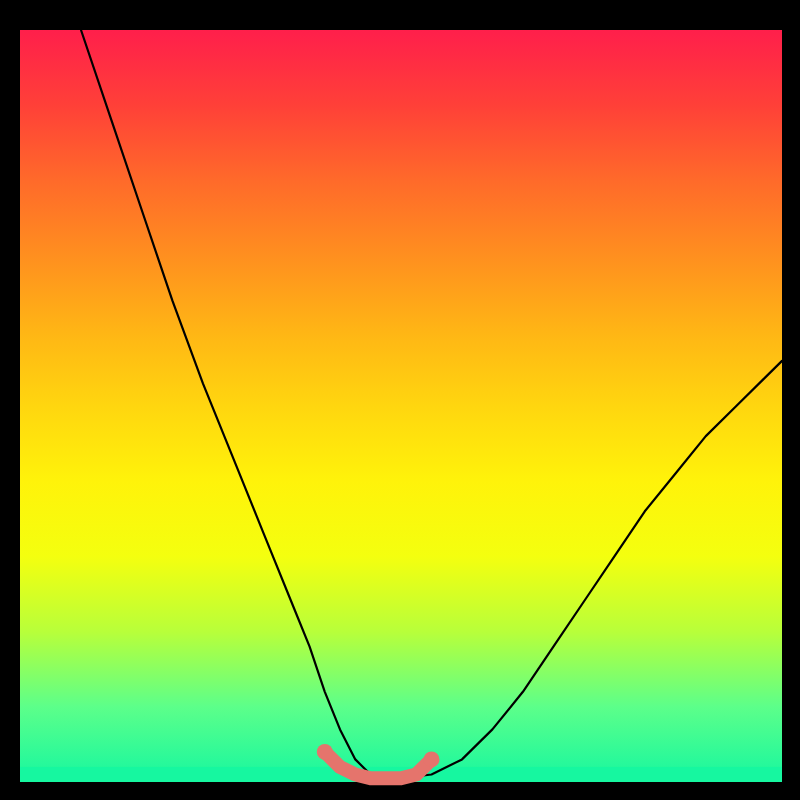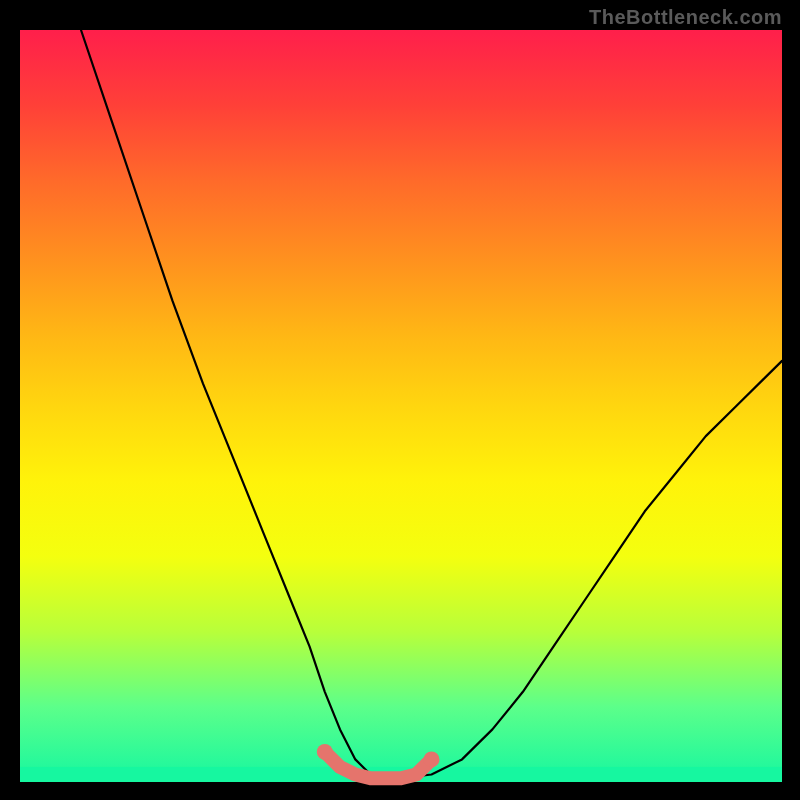--- a/index.html
+++ b/index.html
@@ -32,21 +32,20 @@
     position: absolute;
     top: 0;
     left: 0;
   }
 </style>
 </head>
 <body>
 
 <div class="stage">
 
-  <div class="watermark">TheBottleneck.com</div>
 
   <svg class="plot" width="800" height="800" viewBox="0 0 800 800">
     <defs>
       <linearGradient id="bg-grad" x1="0" y1="0" x2="0" y2="1">
 
       <stop offset="0.00%" stop-color="#ff1f4b"></stop>
           <stop offset="10.00%" stop-color="#ff4038"></stop>
           <stop offset="20.00%" stop-color="#ff6a2a"></stop>
           <stop offset="30.00%" stop-color="#ff8f1f"></stop>
           <stop offset="40.00%" stop-color="#ffb515"></stop>

